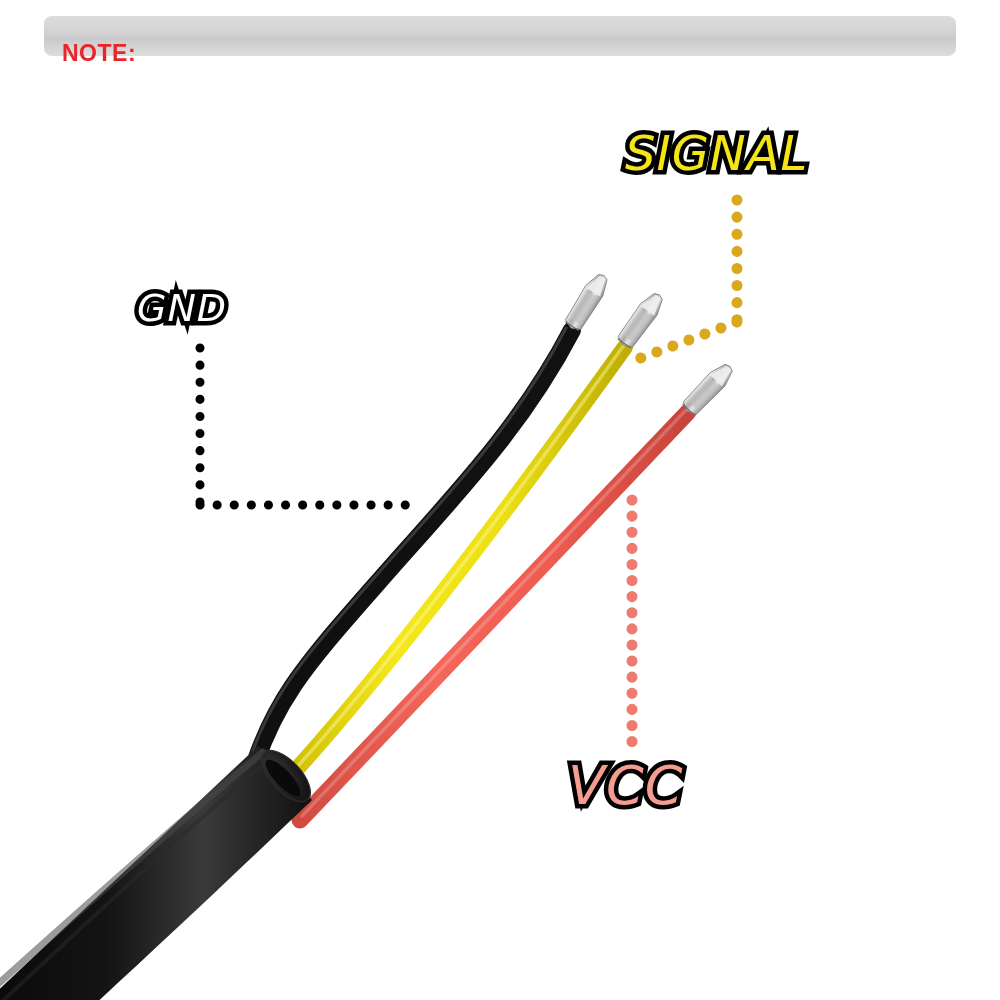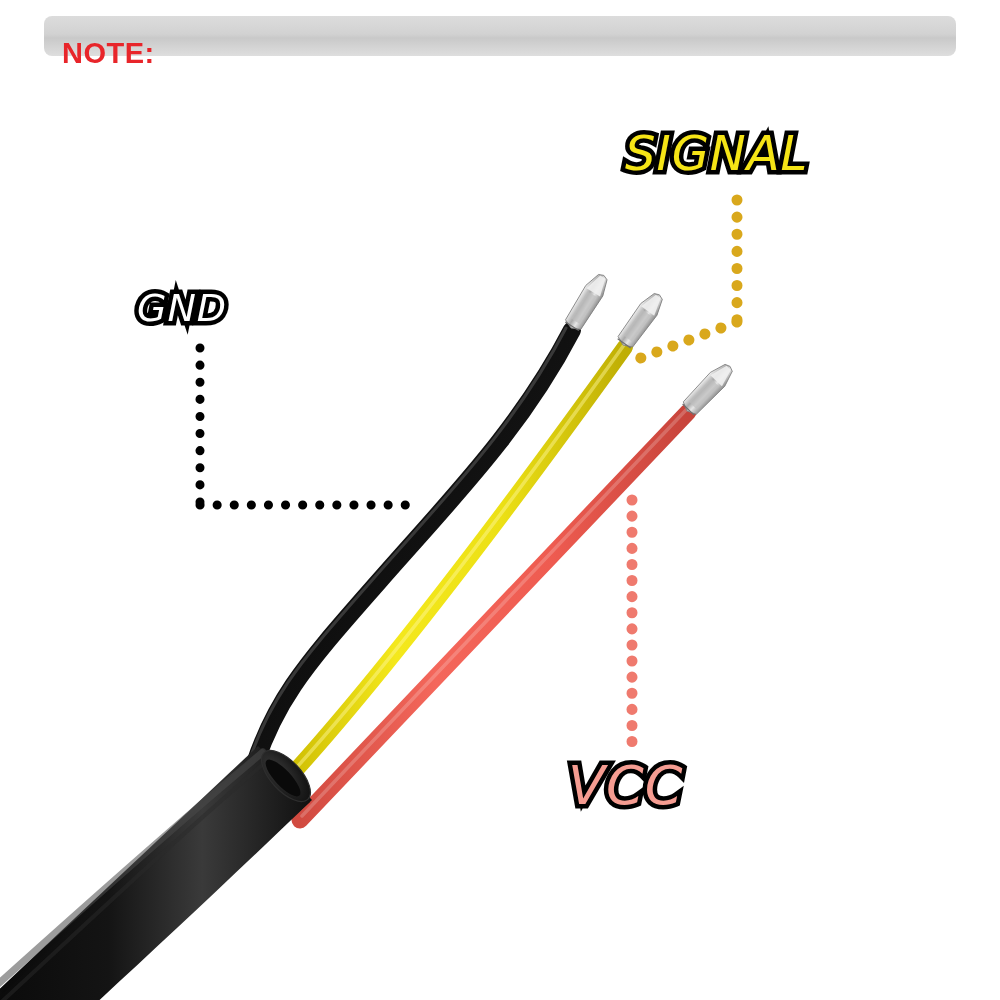--- a/index.html
+++ b/index.html
@@ -27,21 +27,21 @@
     border-radius: 8px;
     background: linear-gradient(to bottom, #dcdcdc 0%, #d2d2d2 45%, #c9c9c9 55%, #dedede 100%);
     display: flex;
     align-items: center;
     box-sizing: border-box;
     padding-left: 18px;
   }
   #note-label {
     color: #e8252a;
     font-weight: bold;
-    font-size: 29px;
+    font-size: 23px;
     letter-spacing: 0.5px;
     white-space: nowrap;
     margin-top: 34px;
   }
   #note-text {
     color: #111111;
     font-size: 17.5px;
     margin-left: 25px;
     white-space: nowrap;
   }

